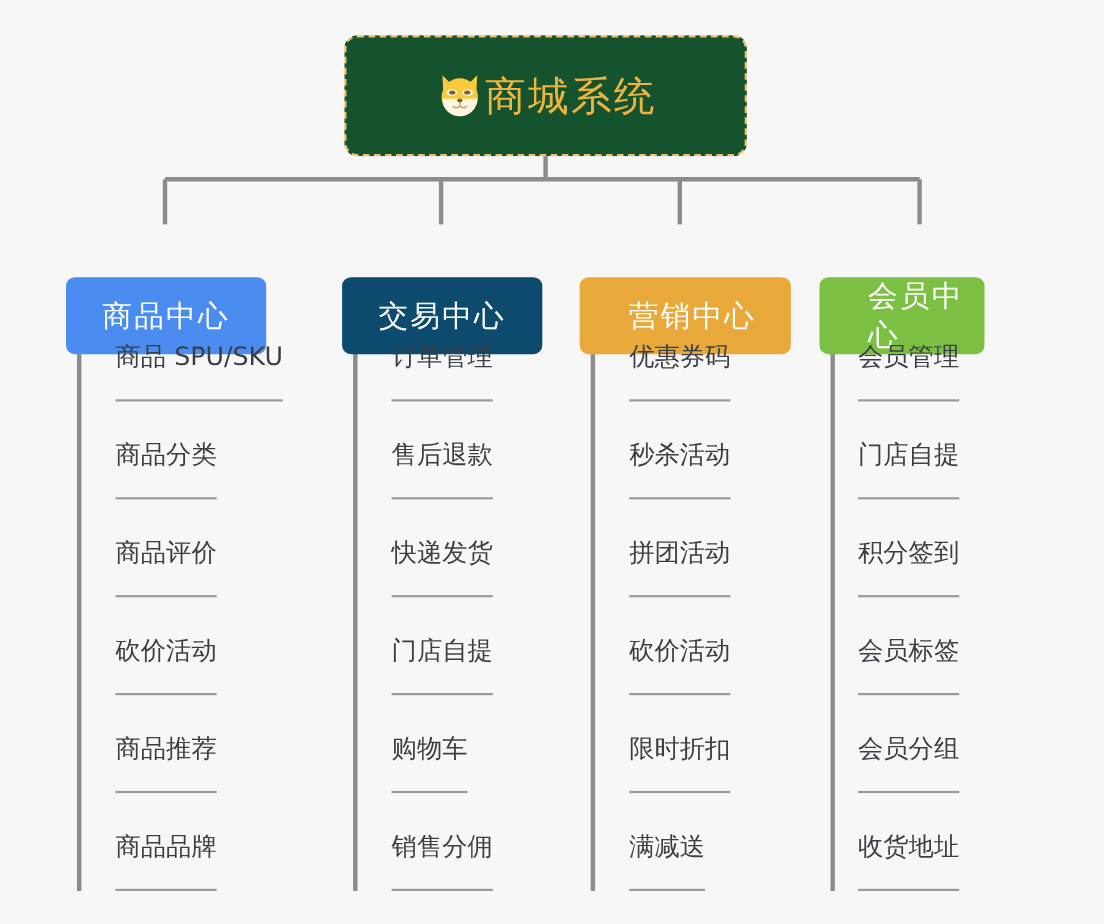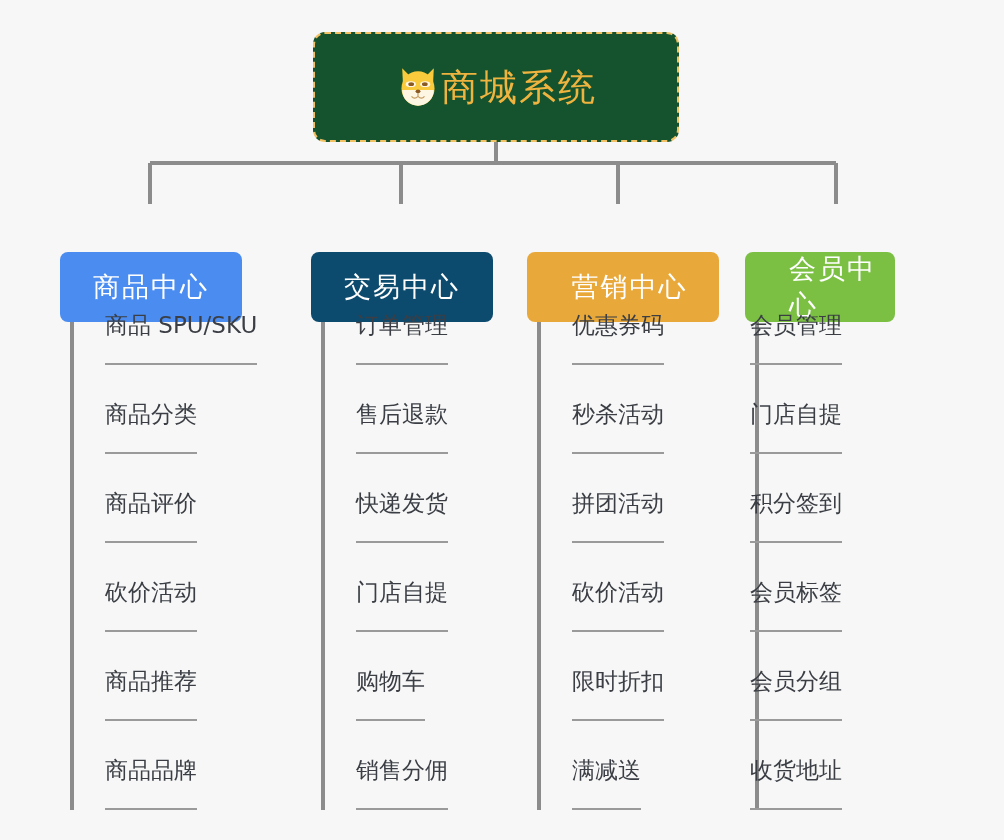--- a/index.html
+++ b/index.html
@@ -205,21 +205,21 @@
         <div class="leaf-row">
           <span class="leaf-label">限时折扣</span>
         </div>
         <div class="leaf-row">
           <span class="leaf-label">满减送</span>
         </div>
       </div>
       <div class="cat-box" style="left: 745px; top: 204px; width: 150px; background: rgb(123, 192, 67); padding-left: 44px;">
         <span>会员中心</span>
       </div>
-      <div class="leaf-col" style="left: 717px;">
+      <div class="leaf-col" style="left: 747px;">
         <div class="leaf-row">
           <span class="leaf-label">会员管理</span>
         </div>
         <div class="leaf-row">
           <span class="leaf-label">门店自提</span>
         </div>
         <div class="leaf-row">
           <span class="leaf-label">积分签到</span>
         </div>
         <div class="leaf-row">

